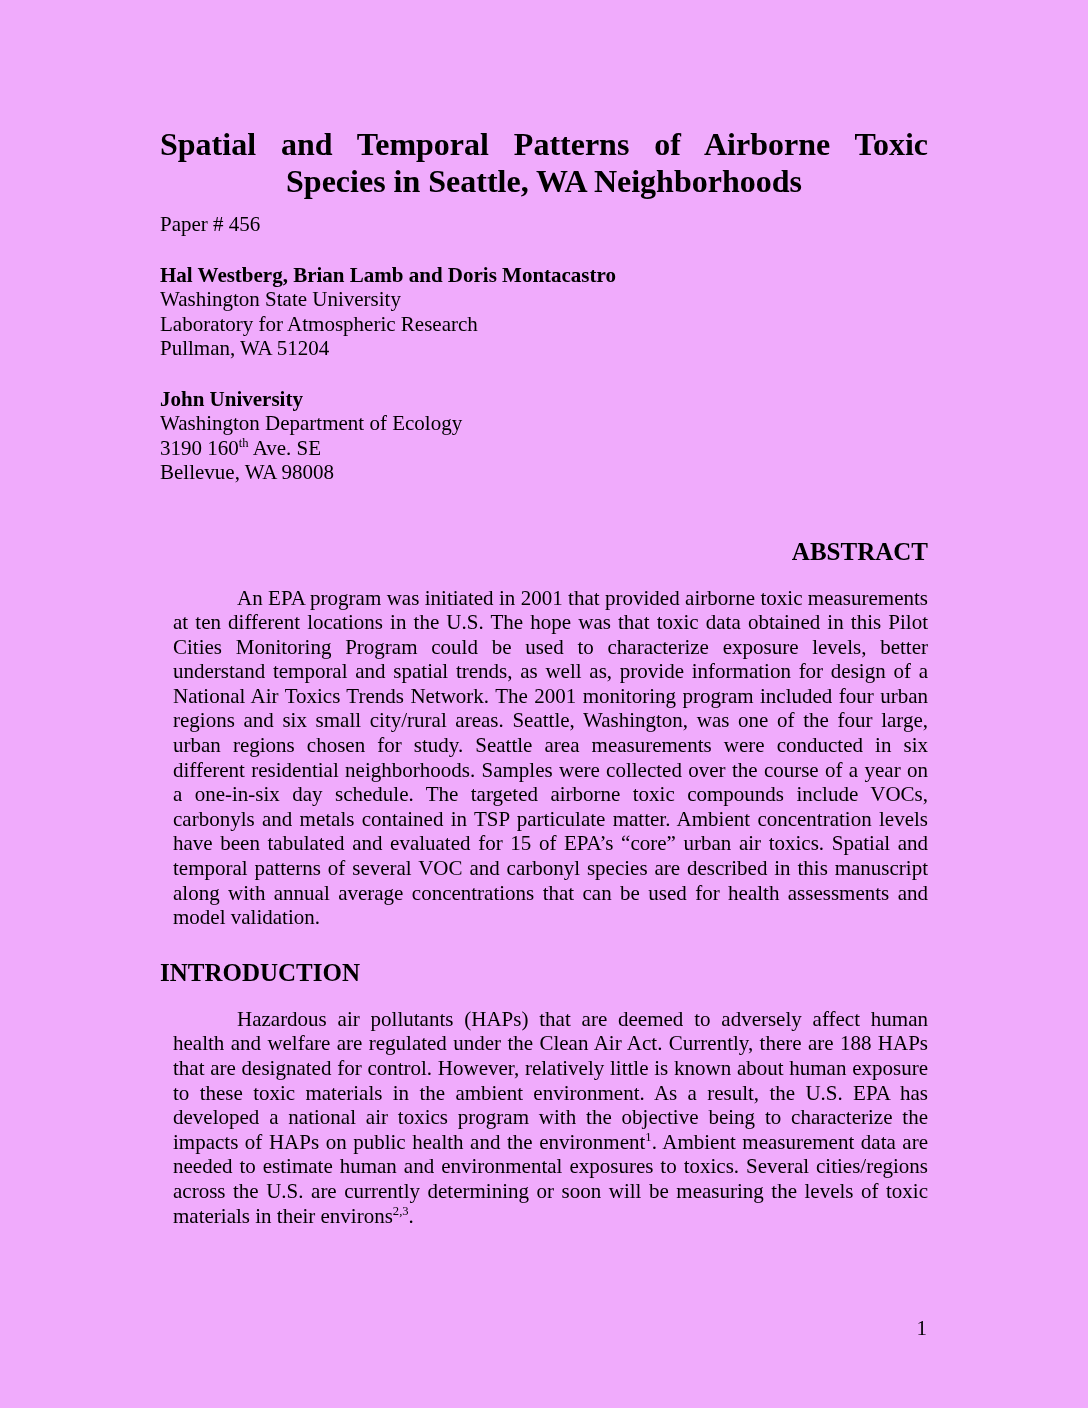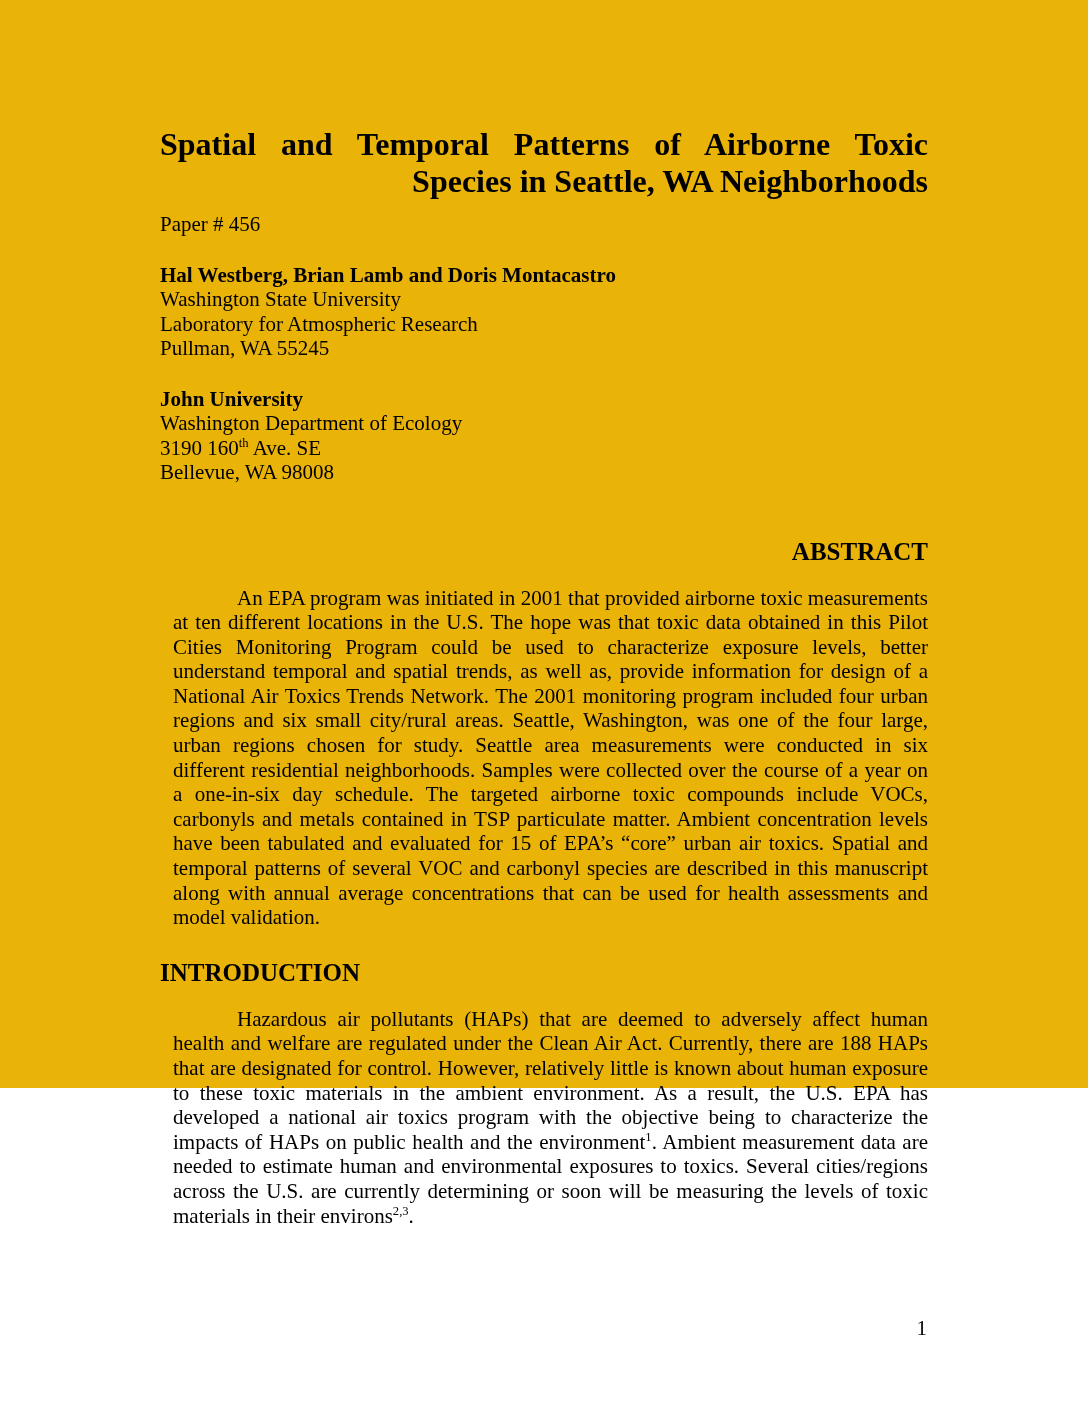--- a/index.html
+++ b/index.html
@@ -11,39 +11,39 @@
     width: 1088px;
     height: 1408px;
     position: relative;
     font-family: "Liberation Serif", "DejaVu Serif", serif;
     color: #000000;
     -webkit-font-smoothing: antialiased;
   }
   .page {
     box-sizing: border-box;
     width: 1088px;
-    height: 1088px;
+    height: 1408px;
     padding: 126px 160px 16px 160px;
     position: relative;
-    background: #eab308;
+    background: #f0abfc;
   }
   .title {
     font-size: 32px;
     line-height: 37px;
     font-weight: bold;
     margin: 0;
   }
   .title-line-justify {
     display: block;
     text-align: justify;
     text-align-last: justify;
   }
   .title-line-left {
     display: block;
-    text-align: right;
+    text-align: center;
   }
   .paper-number {
     font-size: 21px;
     line-height: 24.5px;
     margin-top: 12px;
   }
   .author-block {
     margin-top: 26px;
     font-size: 21px;
     line-height: 24.5px;
@@ -88,21 +88,21 @@
     <span class="title-line-justify">Spatial and Temporal Patterns of Airborne Toxic</span>
     <span class="title-line-left">Species in Seattle, WA Neighborhoods</span>
   </h1>
 
   <div class="paper-number">Paper # 456</div>
 
   <div class="author-block">
     <div class="author-names">Hal Westberg, Brian Lamb and Doris Montacastro</div>
     <div class="address-line">Washington State University</div>
     <div class="address-line">Laboratory for Atmospheric Research</div>
-    <div class="address-line">Pullman, WA 55245</div>
+    <div class="address-line">Pullman, WA 51204</div>
   </div>
 
   <div class="author-block">
     <div class="author-names">John University</div>
     <div class="address-line">Washington Department of Ecology</div>
     <div class="address-line">3190 160<sup>th</sup> Ave. SE</div>
     <div class="address-line">Bellevue, WA 98008</div>
   </div>
 
   <h2 class="section-heading heading-abstract">ABSTRACT</h2>

